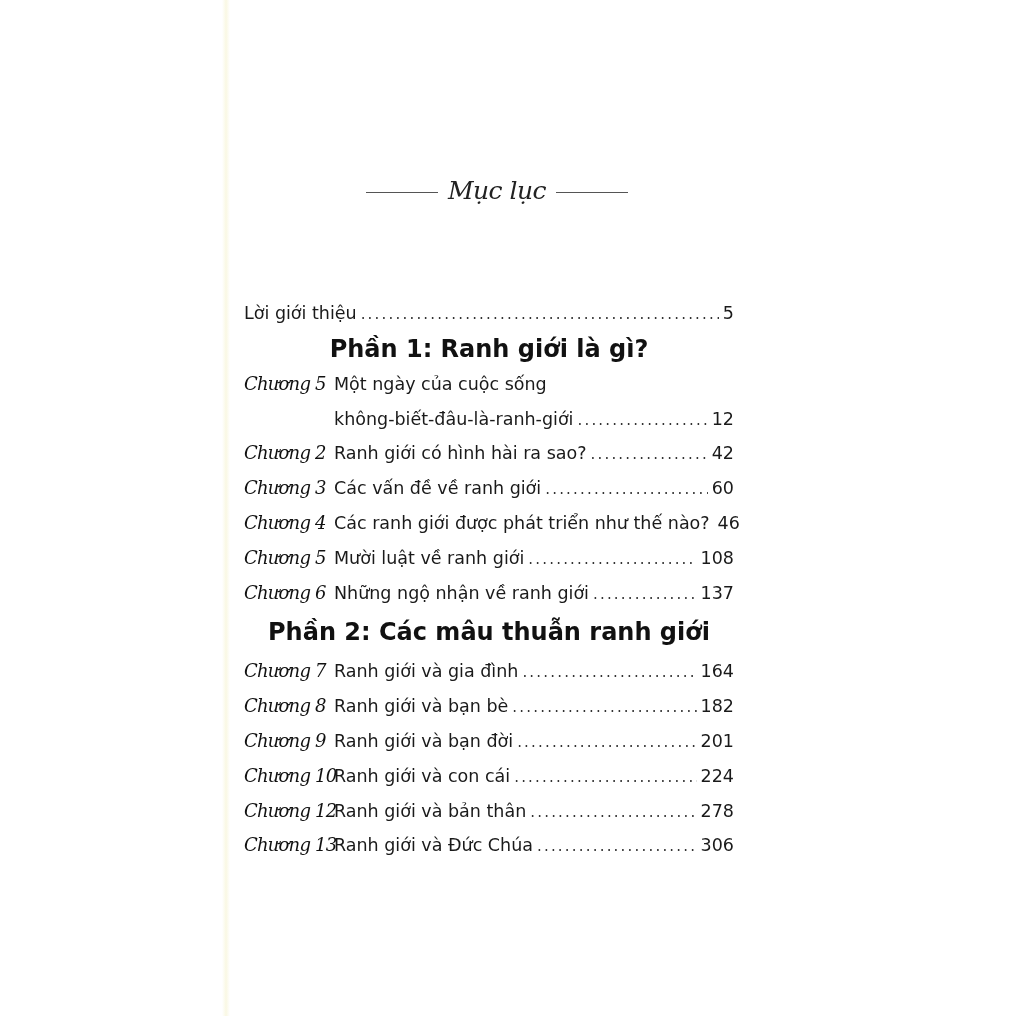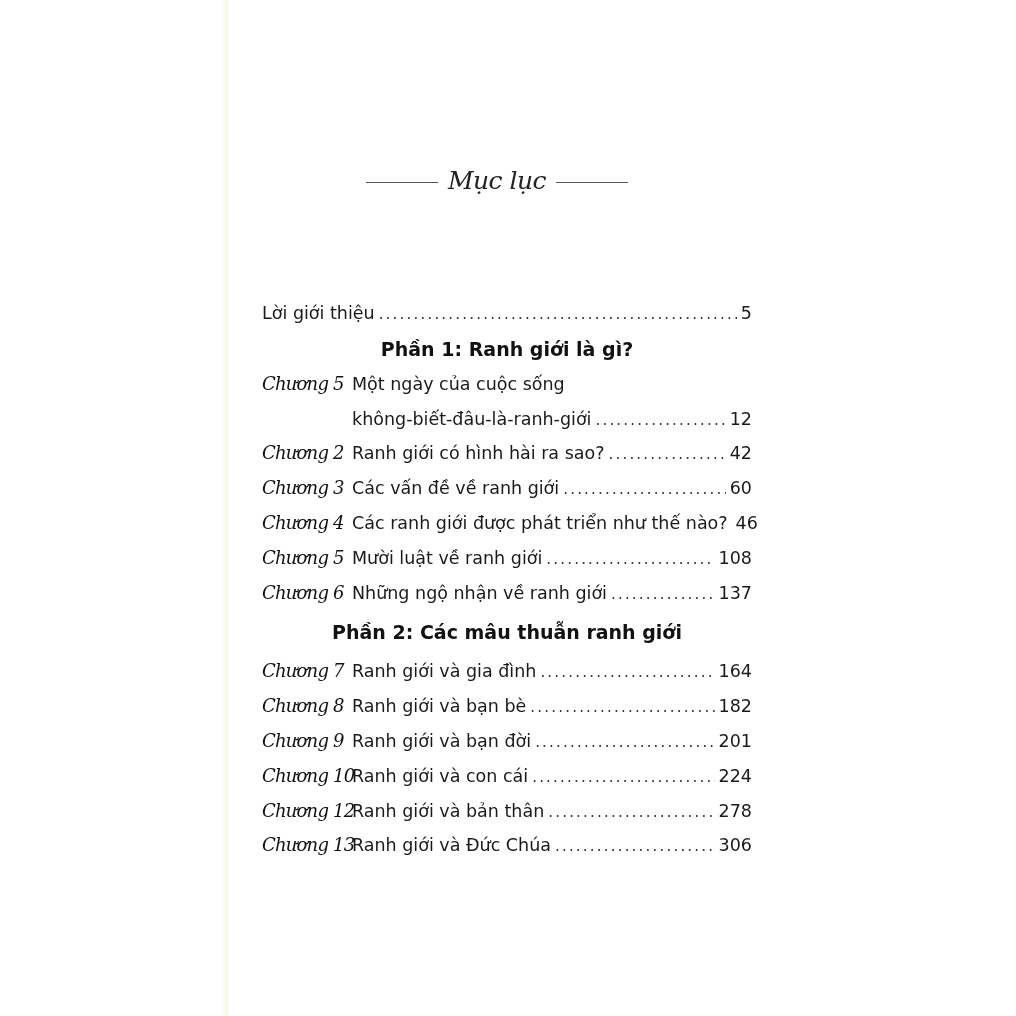--- a/index.html
+++ b/index.html
@@ -18,21 +18,21 @@
     .page-edge {
       position: absolute;
       left: 222px;
       top: 0;
       width: 8px;
       height: 1016px;
       background: linear-gradient(to right, rgba(250,248,225,0) 0%, rgba(248,246,220,0.8) 50%, rgba(250,248,225,0) 100%);
     }
     .title-row {
       position: absolute;
-      top: 160px;
+      top: 170px;
       left: 366px;
       width: 262px;
       height: 40px;
       display: flex;
       align-items: center;
       justify-content: space-between;
     }
     .title-rule {
       width: 72px;
       height: 1px;
@@ -41,21 +41,21 @@
     }
     .title-text {
       font-family: "DejaVu Serif", serif;
       font-style: italic;
       font-size: 25px;
       color: #222222;
       letter-spacing: -0.5px;
     }
     .toc {
       position: absolute;
-      left: 262px;
+      left: 244px;
       width: 490px;
       top: 296px;
     }
     .row {
       display: flex;
       align-items: baseline;
       font-size: 17.5px;
       height: 34.8px;
       line-height: 34.8px;
       white-space: nowrap;
@@ -83,21 +83,21 @@
     .leader::before {
       content: "................................................................................................................................................";
     }
     .page-num {
       flex: 0 0 auto;
       text-align: right;
     }
     .part-heading {
       text-align: center;
       font-weight: bold;
-      font-size: 19px;
+      font-size: 24px;
       height: 36px;
       line-height: 36px;
       color: #111111;
     }
     .part-heading.p2 {
       margin-top: 2px;
       height: 42px;
       line-height: 40px;
     }
     .indent {

